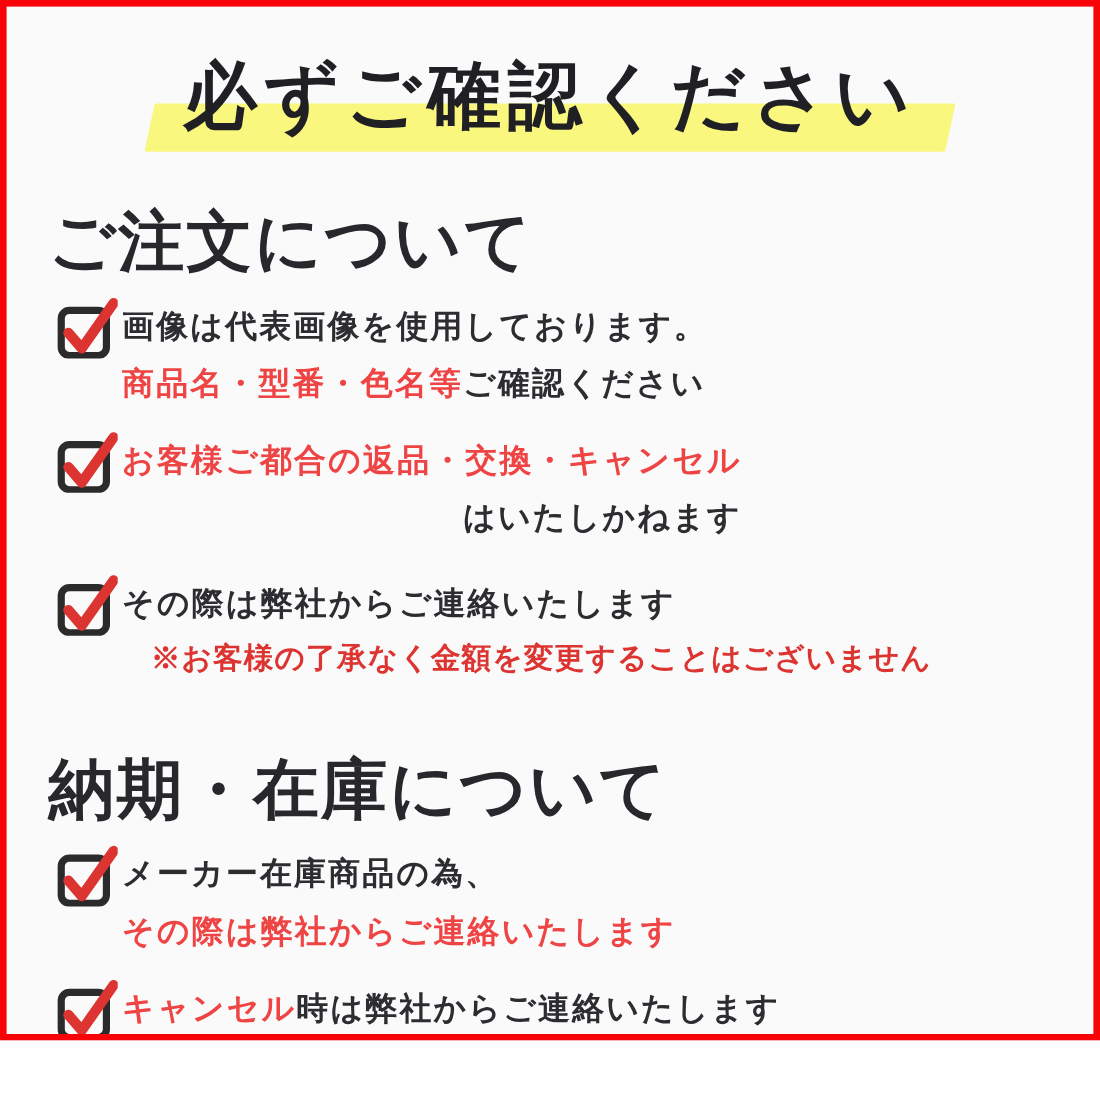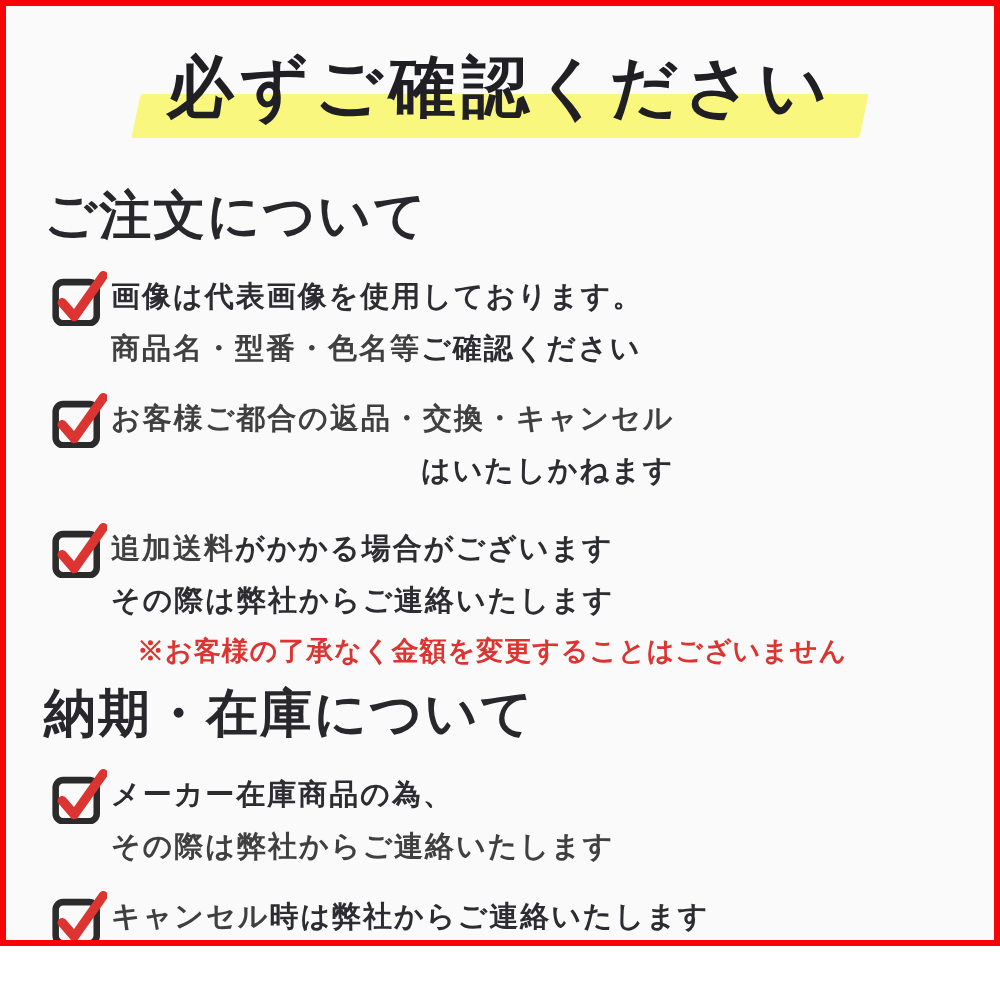--- a/index.html
+++ b/index.html
@@ -37,21 +37,21 @@
     font-weight: 700;
     letter-spacing: 6px;
     color: #1f1f24;
     white-space: nowrap;
   }
   
   .sec-heading {
     position: absolute;
     left: 38px;
     margin: 0;
-    font-size: 52px;
+    font-size: 60px;
     line-height: 1.2;
     font-weight: 700;
     letter-spacing: 2px;
     color: #28282c;
     white-space: nowrap;
   }
   
   .item {
     position: absolute;
     left: 45px;
@@ -64,21 +64,21 @@
   }
   .lines { margin-left: 4px; }
   .line {
     font-size: 29px;
     line-height: 52px;
     letter-spacing: 2px;
     font-weight: 600;
     color: #2d2d31;
     white-space: nowrap;
   }
-  .seg-red { color: #404040; }
+  .seg-red { color: #ef4444; }
   .seg-black { color: #2d2d31; }
   .note {
     font-size: 27px;
     line-height: 34px;
     letter-spacing: 1px;
     font-weight: 600;
     color: #dc3430;
     margin-top: 10px;
     margin-left: 26px;
     white-space: nowrap;
@@ -118,21 +118,20 @@
       <div class="line"><span class="seg-black">はいたしかねます</span></div>
     </div>
   </div>
 
   <div class="item" style="top:516px;">
     <svg class="cb" viewBox="0 0 60 60" aria-hidden="true">
       <rect x="5" y="13" width="44" height="44" rx="8" fill="none" stroke="#2b2b2b" stroke-width="7"></rect>
       <path d="M12 35 L25 50 L56 6" fill="none" stroke="#dc3430" stroke-width="10" stroke-linecap="round" stroke-linejoin="round"></path>
     </svg>
     <div class="lines">
-      <div class="line"><span class="seg-red">追加送料</span><span class="seg-black">がかかる場合がございます</span></div>
       <div class="line"><span class="seg-black">その際は弊社からご連絡いたします</span></div>
       <div class="note">※お客様の了承なく金額を変更することはございません</div>
     </div>
   </div>
 
   <h2 class="sec-heading" style="top:676px;">納期・在庫について</h2>
 
   <div class="item" style="top:762px;">
     <svg class="cb" viewBox="0 0 60 60" aria-hidden="true">
       <rect x="5" y="13" width="44" height="44" rx="8" fill="none" stroke="#2b2b2b" stroke-width="7"></rect>

